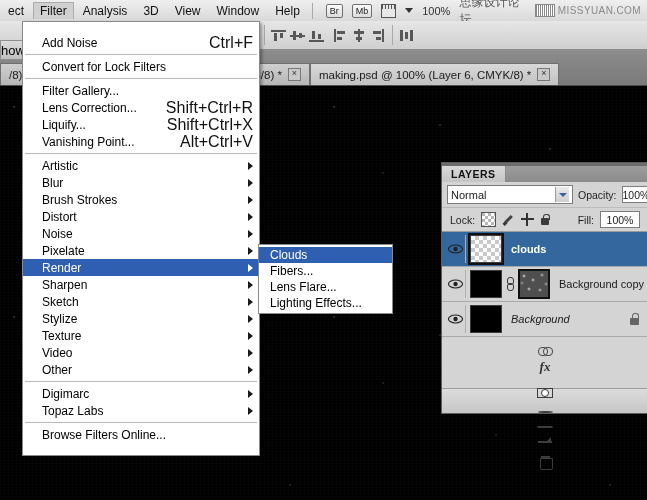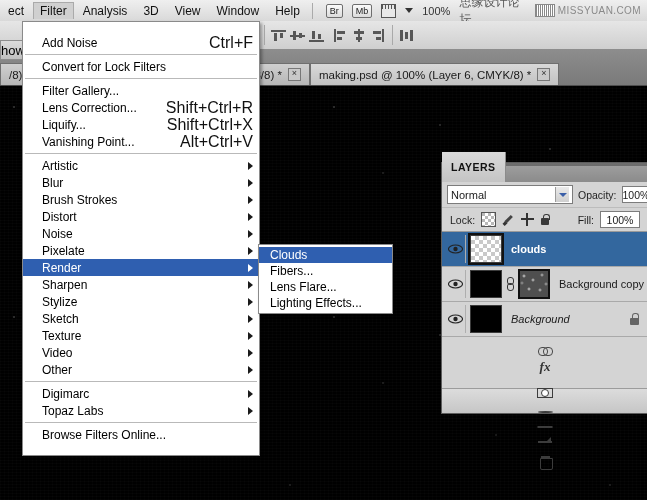--- a/index.html
+++ b/index.html
@@ -145,21 +145,21 @@
   .layers{
     position:absolute;left:441px;top:162px;width:206px;height:250px;
     background:#d4d4d4;border:1px solid #5d5d5d;
     font-size:11px;color:#1a1a1a;z-index:30;
   }
   .lp-tabstrip{
     height:19px;background:linear-gradient(#6e6e6e,#5e5e5e);
     display:flex;align-items:flex-end;
   }
   .lp-tab{
-    height:16px;padding:7px 9px;display:flex;align-items:center;
+    height:16px;padding:0 9px;display:flex;align-items:center;
     font-size:10.5px;font-weight:bold;letter-spacing:.5px;color:#111;
     background:linear-gradient(#dadada,#c4c4c4);
     border-right:1px solid #8b8b8b;
   }
   .lp-tabfill{flex:1;height:16px;background:linear-gradient(#9d9d9d,#8b8b8b);}
   .lp-row1{height:25px;display:flex;align-items:center;padding:0 5px;gap:5px;
     background:#d4d4d4;border-bottom:1px solid #bcbcbc;}
   .blend-select{
     flex:0 0 118px;height:17px;background:#fff;border:1px solid #7c7c7c;
     display:flex;align-items:center;padding:0 3px;font-size:11px;position:relative;
@@ -413,25 +413,25 @@
     </div>
     <div class="row sel">
       <span class="lbl">Render</span>
       <span class="arrow"></span>
     </div>
     <div class="row">
       <span class="lbl">Sharpen</span>
       <span class="arrow"></span>
     </div>
     <div class="row">
+      <span class="lbl">Sketch</span>
+      <span class="arrow"></span>
+    </div>
+    <div class="row">
       <span class="lbl">Stylize</span>
-      <span class="arrow"></span>
-    </div>
-    <div class="row">
-      <span class="lbl">Sketch</span>
       <span class="arrow"></span>
     </div>
     <div class="row">
       <span class="lbl">Texture</span>
       <span class="arrow"></span>
     </div>
     <div class="row">
       <span class="lbl">Video</span>
       <span class="arrow"></span>
     </div>

